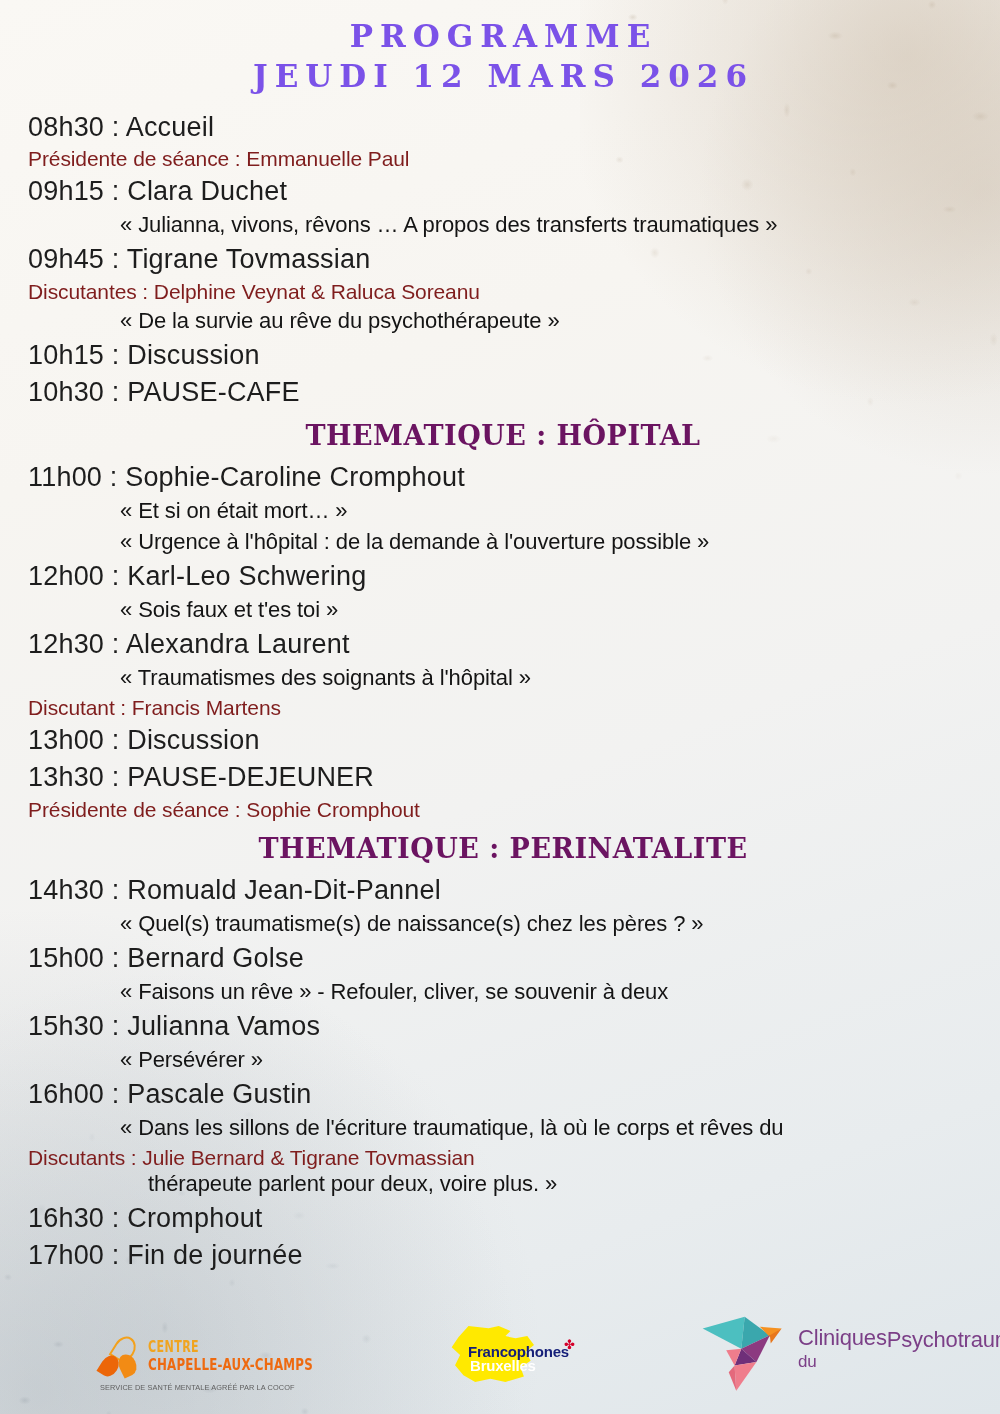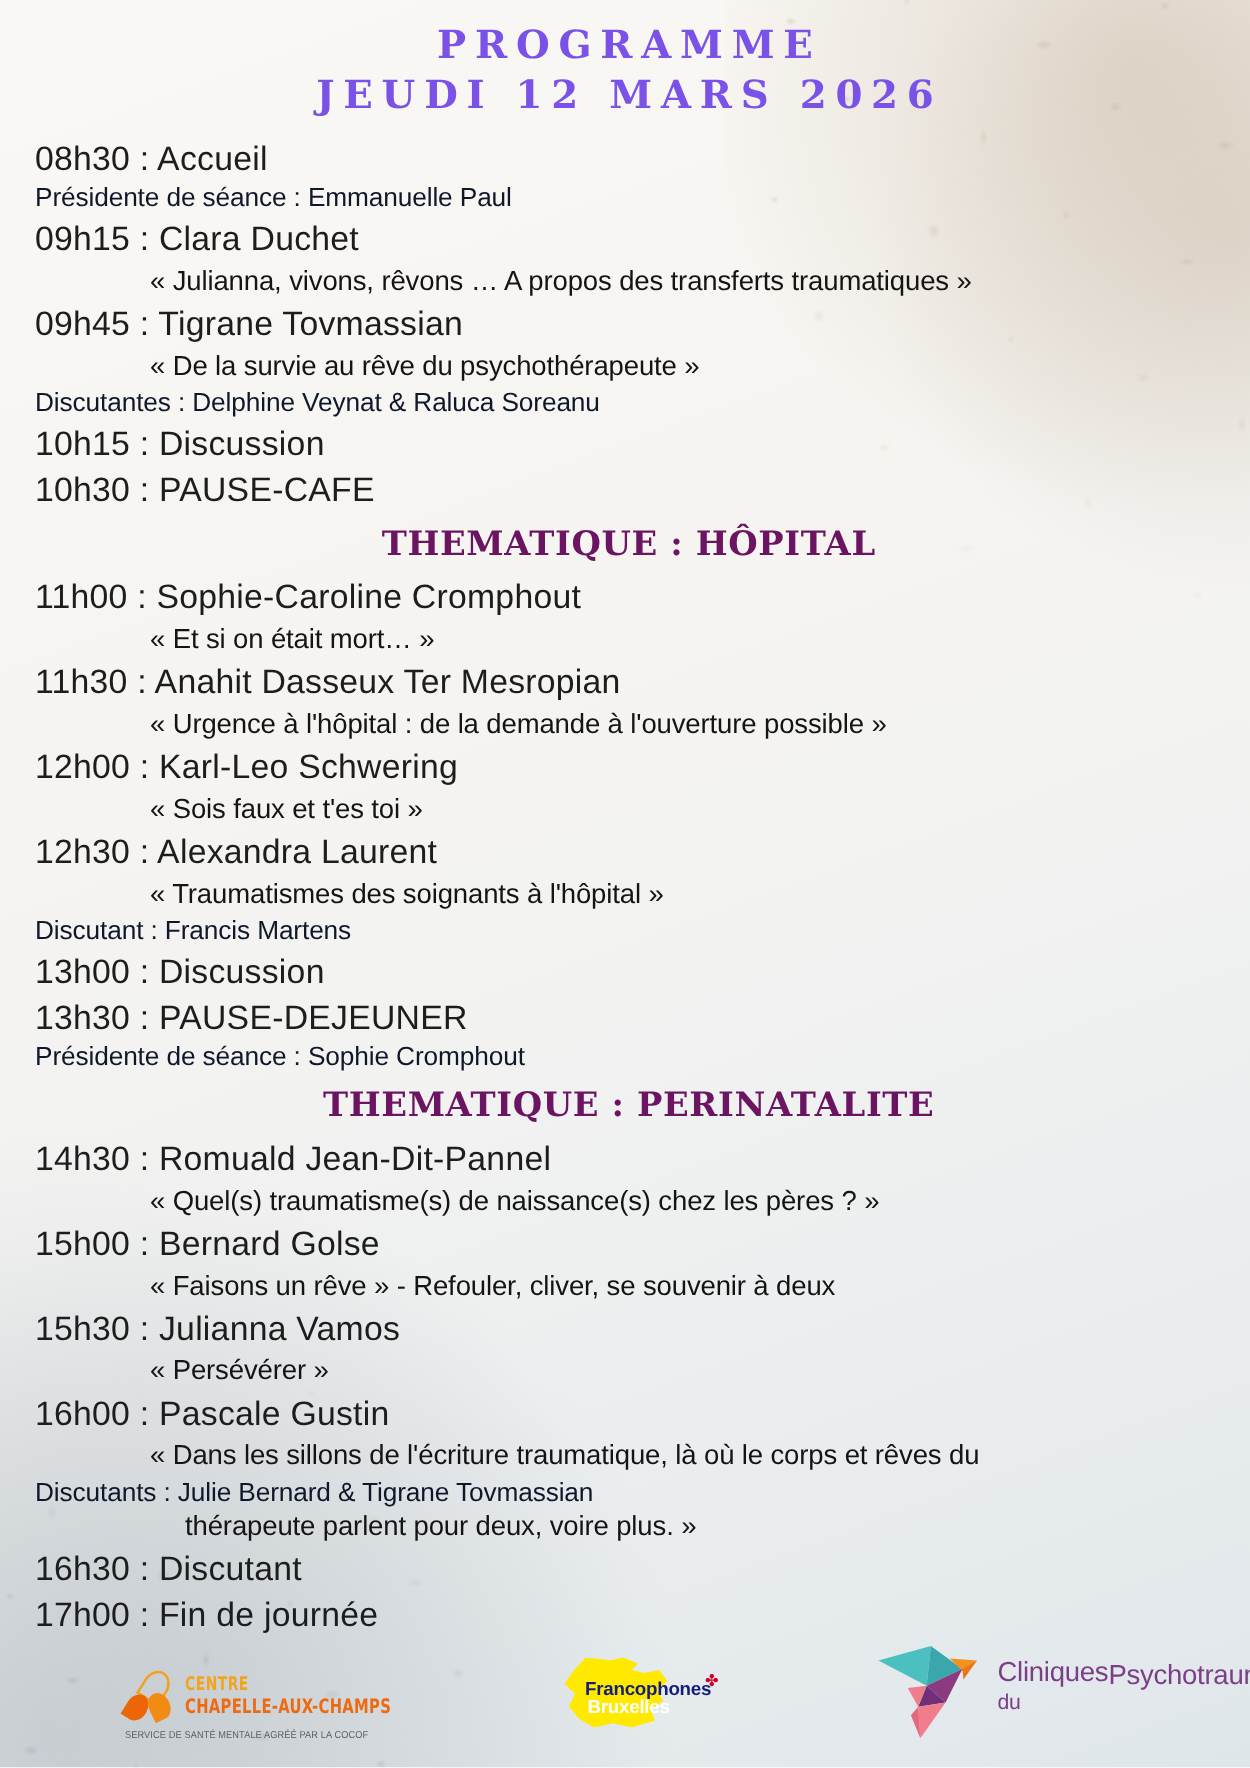--- a/index.html
+++ b/index.html
@@ -149,21 +149,21 @@
   }
   .talk.cont {
     margin-left: 120px;
     padding-top: 0;
   }
   
   .chair {
     font-family: "Liberation Sans", sans-serif;
     font-weight: 500;
     font-size: 21px;
-    color: #0f172a;
+    color: #7f1d1d;
     padding: 2px 0 3px 0;
     letter-spacing: -.1px;
   }
   
   .section-head {
     font-family: "DejaVu Serif", "Liberation Serif", serif;
     font-weight: 700;
     font-size: 27px;
     color: #6b1461;
     text-align: center;
@@ -356,49 +356,48 @@
       <div class="poster-title">PROGRAMME</div>
       <div class="poster-title">JEUDI 12 MARS 2026</div>
     </div>
 
     <div class="schedule" id="schedule-list">
         <div class="row entry">08h30 : Accueil</div>
         <div class="row chair">Présidente de séance : Emmanuelle Paul</div>
         <div class="row entry">09h15 : Clara Duchet</div>
         <div class="row talk">« Julianna, vivons, rêvons … A propos des transferts traumatiques »</div>
         <div class="row entry">09h45 : Tigrane Tovmassian</div>
+        <div class="row chair">Discutantes : Delphine Veynat &amp; Raluca Soreanu</div>
         <div class="row talk">« De la survie au rêve du psychothérapeute »</div>
-        <div class="row chair">Discutantes : Delphine Veynat &amp; Raluca Soreanu</div>
         <div class="row entry">10h15 :  Discussion</div>
         <div class="row entry">10h30 : PAUSE-CAFE</div>
         <div class="row section-head">THEMATIQUE : HÔPITAL</div>
         <div class="row entry">11h00 : Sophie-Caroline Cromphout</div>
         <div class="row talk">« Et si on était mort… »</div>
-        <div class="row entry">11h30 : Anahit Dasseux Ter Mesropian</div>
         <div class="row talk">« Urgence à l'hôpital : de la demande à l'ouverture possible »</div>
         <div class="row entry">12h00 : Karl-Leo Schwering</div>
         <div class="row talk">« Sois faux et t'es toi »</div>
         <div class="row entry">12h30 : Alexandra Laurent</div>
         <div class="row talk">« Traumatismes des soignants à l'hôpital »</div>
         <div class="row chair">Discutant : Francis Martens</div>
         <div class="row entry">13h00 : Discussion</div>
         <div class="row entry">13h30 : PAUSE-DEJEUNER</div>
         <div class="row chair">Présidente de séance : Sophie Cromphout</div>
         <div class="row section-head">THEMATIQUE : PERINATALITE</div>
         <div class="row entry">14h30 : Romuald Jean-Dit-Pannel</div>
         <div class="row talk">« Quel(s) traumatisme(s) de naissance(s) chez les pères ? »</div>
         <div class="row entry">15h00 : Bernard Golse</div>
         <div class="row talk">« Faisons un rêve » - Refouler, cliver, se souvenir à deux</div>
         <div class="row entry">15h30 : Julianna Vamos</div>
         <div class="row talk">« Persévérer »</div>
         <div class="row entry">16h00 : Pascale Gustin</div>
         <div class="row talk">« Dans les sillons de l'écriture traumatique, là où le corps et rêves du</div>
         <div class="row chair">Discutants : Julie Bernard &amp; Tigrane Tovmassian</div>
         <div class="row talk cont">thérapeute parlent pour deux, voire plus. »</div>
-        <div class="row entry">16h30 : Discutant</div>
+        <div class="row entry">16h30 : Cromphout</div>
         <div class="row entry">17h00 : Fin de journée</div>
       </div>
 
   </div>
 
   <div class="footer">
 
     <div class="logo-ccc">
       <div class="ccc-top">
         <div class="ccc-mark">

